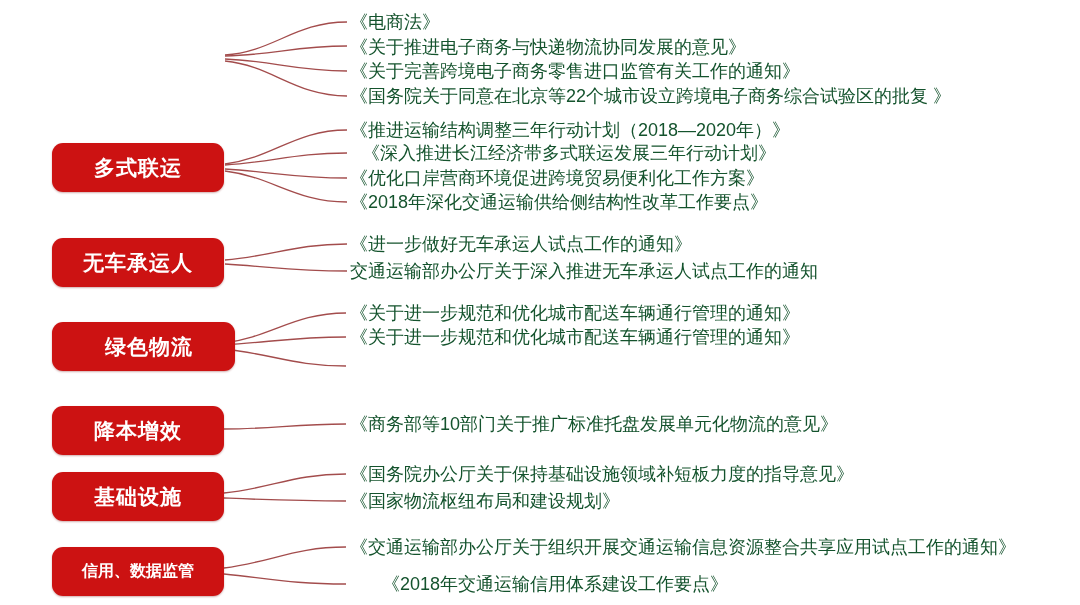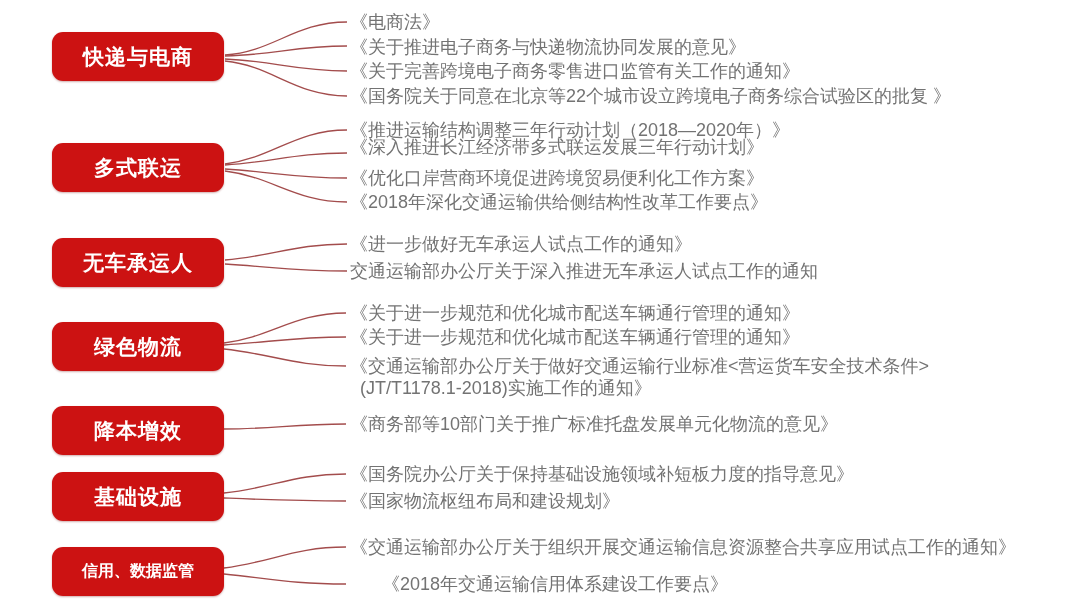--- a/index.html
+++ b/index.html
@@ -38,21 +38,21 @@
     color: #ffffff;
     font-weight: bold;
     font-size: 21px;
     letter-spacing: 1px;
     white-space: nowrap;
   }
   .cat-box.tight .cat-label { font-size: 16px; letter-spacing: 0; }
   .policy {
     position: absolute;
     left: 350px;
-    color: #737373;
+    color: #14532d;
     font-size: 18px;
     line-height: 22px;
     white-space: nowrap;
   }
   .policy.two-line {
     white-space: pre-wrap;
     max-width: 660px;
   }
 </style>
 </head>
@@ -81,59 +81,54 @@
 
     <path d="M224,429 C272,429 294,424 346,424"></path>
 
     <path d="M224,493 C272,488 294,474 346,474"></path>
     <path d="M224,498 C272,500 294,501 346,501"></path>
 
     <path d="M224,568 C272,562 294,547 346,547"></path>
     <path d="M224,574 C272,579 294,584 346,584"></path>
   </svg>
 
-  <div class="cat-box" style="top:32px;">
-    <span class="cat-label">快递与电商</span>
-  </div>
   <div class="cat-box" style="top:143px;">
     <span class="cat-label">多式联运</span>
   </div>
   <div class="cat-box" style="top:238px;">
     <span class="cat-label">无车承运人</span>
   </div>
-  <div class="cat-box" style="top:322px;">
+  <div class="cat-box" style="top:322px;padding-left:11px;">
     <span class="cat-label">绿色物流</span>
   </div>
   <div class="cat-box" style="top:406px;">
     <span class="cat-label">降本增效</span>
   </div>
   <div class="cat-box" style="top:472px;">
     <span class="cat-label">基础设施</span>
   </div>
   <div class="cat-box tight" style="top:547px;">
     <span class="cat-label">信用、数据监管</span>
   </div>
 
   <div class="policy" style="top:11px;">《电商法》</div>
   <div class="policy" style="top:36px;">《关于推进电子商务与快递物流协同发展的意见》</div>
   <div class="policy" style="top:60px;">《关于完善跨境电子商务零售进口监管有关工作的通知》</div>
   <div class="policy" style="top:85px;">《国务院关于同意在北京等22个城市设立跨境电子商务综合试验区的批复 》</div>
 
   <div class="policy" style="top:119px;">《推进运输结构调整三年行动计划（2018—2020年）》</div>
-  <div class="policy" style="top:136px;">《深入推进长江经济带多式联运发展三年行动计划》</div>
+  <div class="policy" style="top:142px;margin-left:12px;">《深入推进长江经济带多式联运发展三年行动计划》</div>
   <div class="policy" style="top:167px;">《优化口岸营商环境促进跨境贸易便利化工作方案》</div>
   <div class="policy" style="top:191px;">《2018年深化交通运输供给侧结构性改革工作要点》</div>
 
   <div class="policy" style="top:260px;">交通运输部办公厅关于深入推进无车承运人试点工作的通知</div>
   <div class="policy" style="top:233px;">《进一步做好无车承运人试点工作的通知》</div>
 
   <div class="policy" style="top:302px;">《关于进一步规范和优化城市配送车辆通行管理的通知》</div>
   <div class="policy" style="top:326px;">《关于进一步规范和优化城市配送车辆通行管理的通知》</div>
-  <div class="policy two-line" style="top:355px;">《交通运输部办公厅关于做好交通运输行业标准&lt;营运货车安全技术条件&gt;
-  (JT/T1178.1-2018)实施工作的通知》</div>
 
   <div class="policy" style="top:413px;">《商务部等10部门关于推广标准托盘发展单元化物流的意见》</div>
 
   <div class="policy" style="top:463px;">《国务院办公厅关于保持基础设施领域补短板力度的指导意见》</div>
   <div class="policy" style="top:490px;">《国家物流枢纽布局和建设规划》</div>
 
   <div class="policy" style="top:536px;">《交通运输部办公厅关于组织开展交通运输信息资源整合共享应用试点工作的通知》</div>
   <div class="policy" style="top:573px;margin-left:32px;">《2018年交通运输信用体系建设工作要点》</div>
 
 </div>

